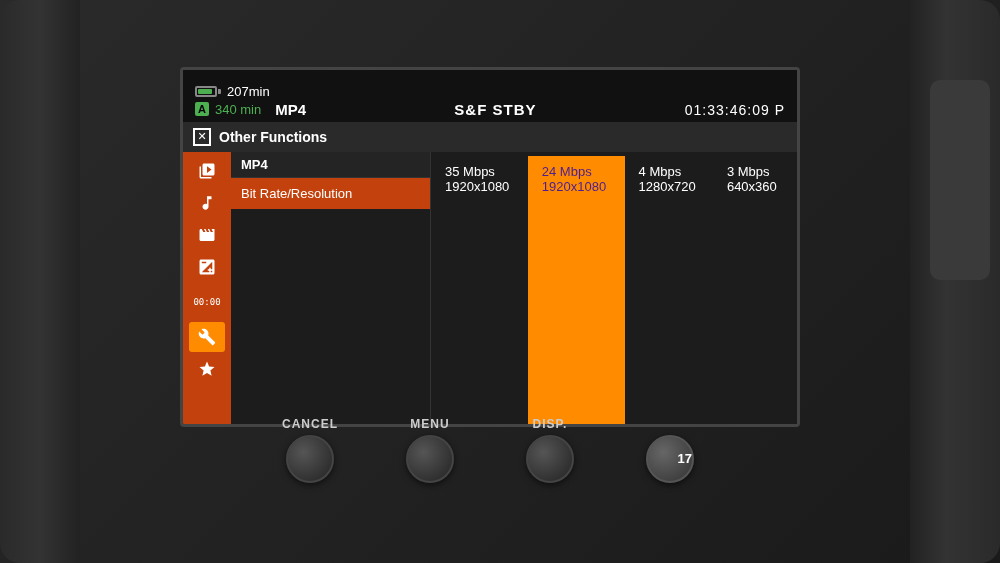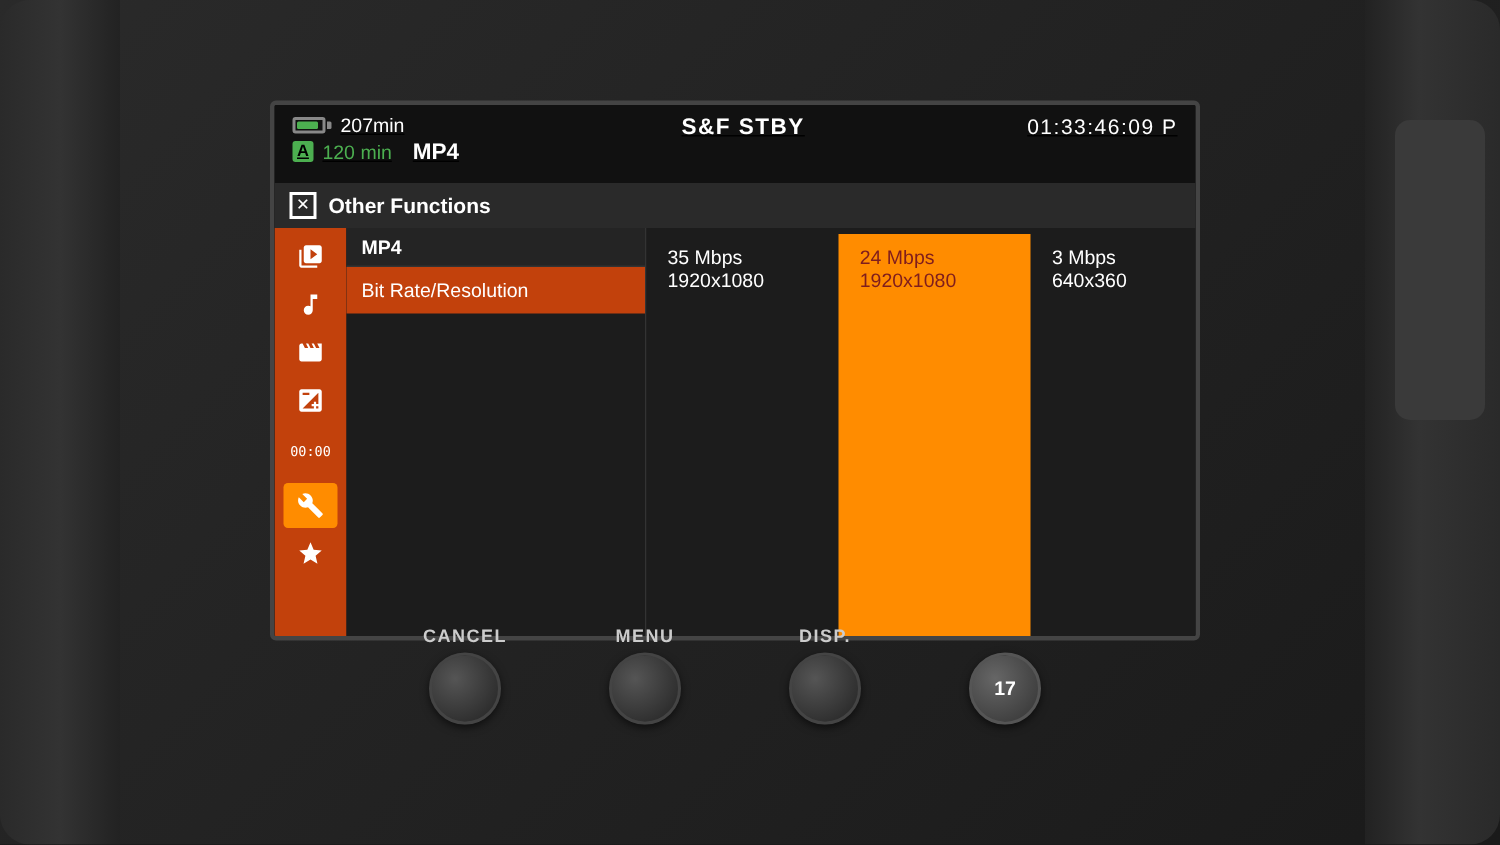--- a/index.html
+++ b/index.html
@@ -78,24 +78,23 @@
       border: 3px solid #444;
       border-radius: 4px;
       overflow: hidden;
     }
 
     
     .status-bar {
       background: #111;
       padding: 6px 12px 4px 12px;
       display: flex;
-      align-items: flex-start;
+      align-items: flex-end;
       justify-content: space-between;
       height: 52px;
-      text-decoration: underline;
     }
 
     .status-left {
       display: flex;
       flex-direction: column;
       gap: 2px;
     }
 
     .battery-row {
       display: flex;
@@ -289,21 +288,21 @@
     }
 
     .option-item {
       padding: 8px 14px;
       color: #fff;
       font-size: 13px;
     }
 
     .option-item.selected {
       background: #FF8C00;
-      color: #7f1d1d;
+      color: #4c1d95;
     }
 
     
     .bottom-controls {
       position: absolute;
       bottom: 10px;
       left: 20px;
       width: 620px;
       height: 70px;
       display: flex;
@@ -338,21 +337,21 @@
 
     .control-dial-17 {
       width: 48px;
       height: 48px;
       background: radial-gradient(circle at 35% 35%, #666, #333);
       border-radius: 50%;
       border: 2px solid #555;
       box-shadow: 0 2px 6px rgba(0,0,0,0.6);
       display: flex;
       align-items: center;
-      justify-content: center;
+      justify-content: flex-end;
       color: #fff;
       font-size: 13px;
       font-weight: bold;
     }
 
   </style>
 </head>
 <body>
 
 <div class="camera-body">
@@ -369,21 +368,21 @@
             <div class="battery-icon">
               <div class="battery-body">
                 <div class="battery-fill"></div>
               </div>
               <div class="battery-tip"></div>
             </div>
             <span>207min</span>
           </div>
           <div class="sd-row">
             <span class="sd-label">A</span>
-            <span class="sd-time">120 min</span>
+            <span class="sd-time">340 min</span>
             <span class="format-label" style="color:#fff; margin-left:8px;">MP4</span>
           </div>
         </div>
         <div class="status-center">S&amp;F STBY</div>
         <div class="status-right">01:33:46:09 P</div>
       </div>
 
       <div class="menu-area">
 
         <div class="menu-header">
@@ -442,20 +441,23 @@
             <div class="menu-subheader">MP4</div>
             <div class="menu-item selected">Bit Rate/Resolution</div>
           </div>
 
           <div class="options-list">
             <div class="option-item">
               <span>35 Mbps 1920x1080</span>
             </div>
             <div class="option-item selected">
               <span>24 Mbps 1920x1080</span>
+            </div>
+            <div class="option-item">
+              <span>4 Mbps 1280x720</span>
             </div>
             <div class="option-item">
               <span>3 Mbps 640x360</span>
             </div>
           </div>
 
         </div>
       </div>
     </div>
 

